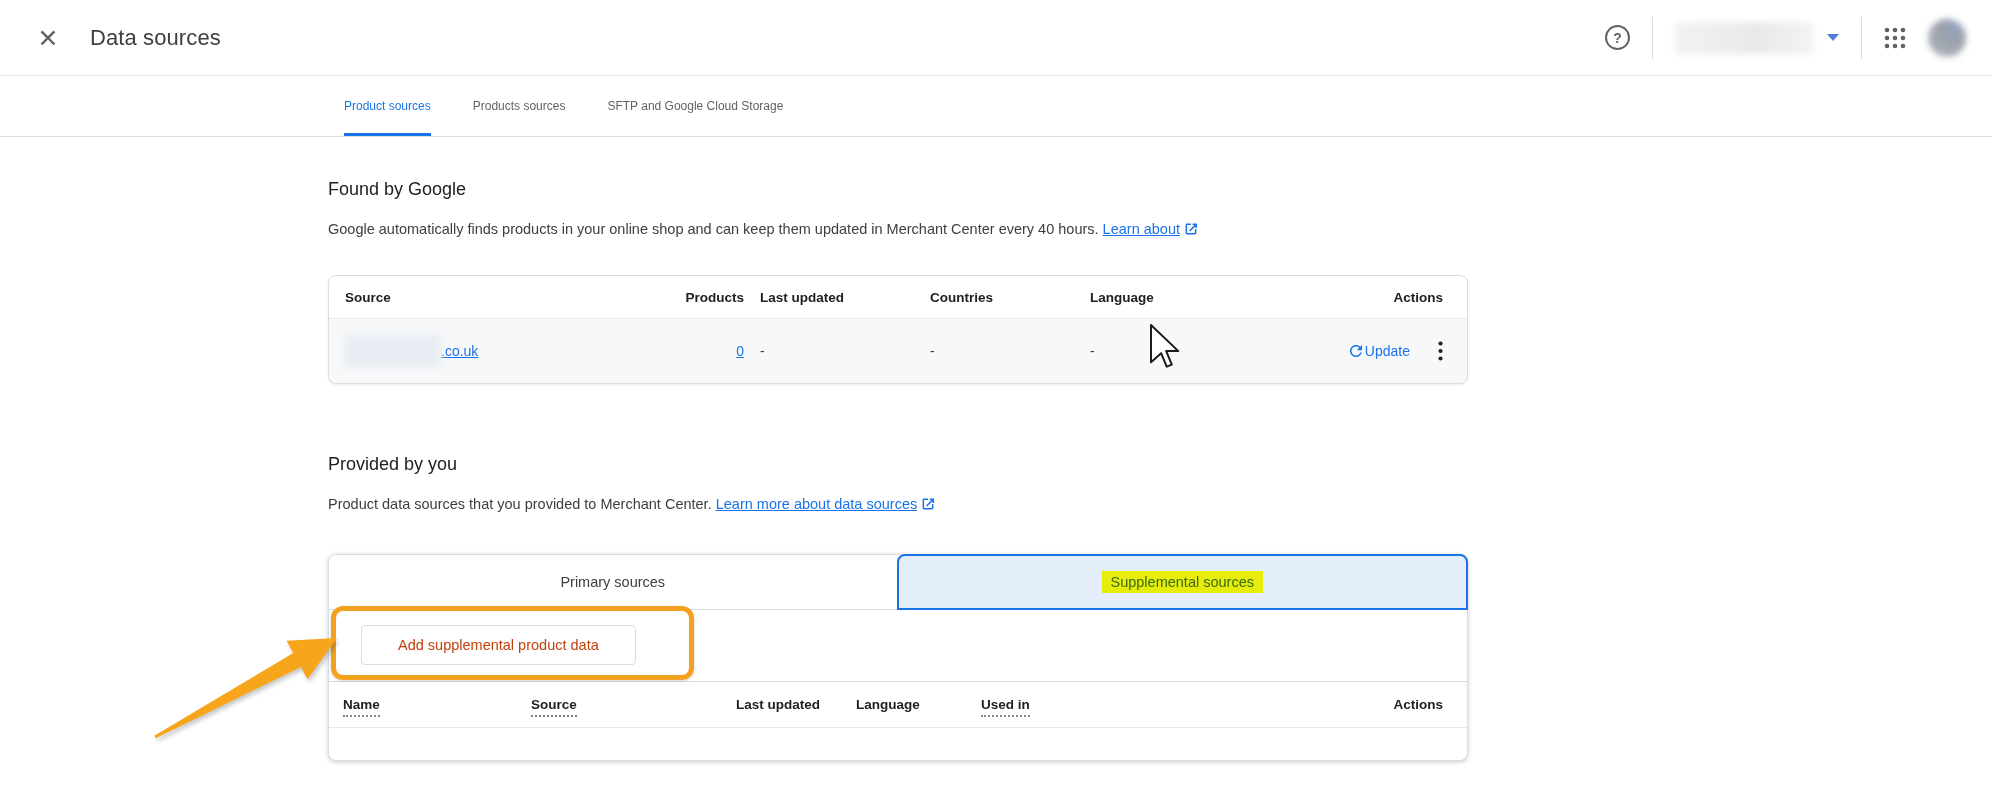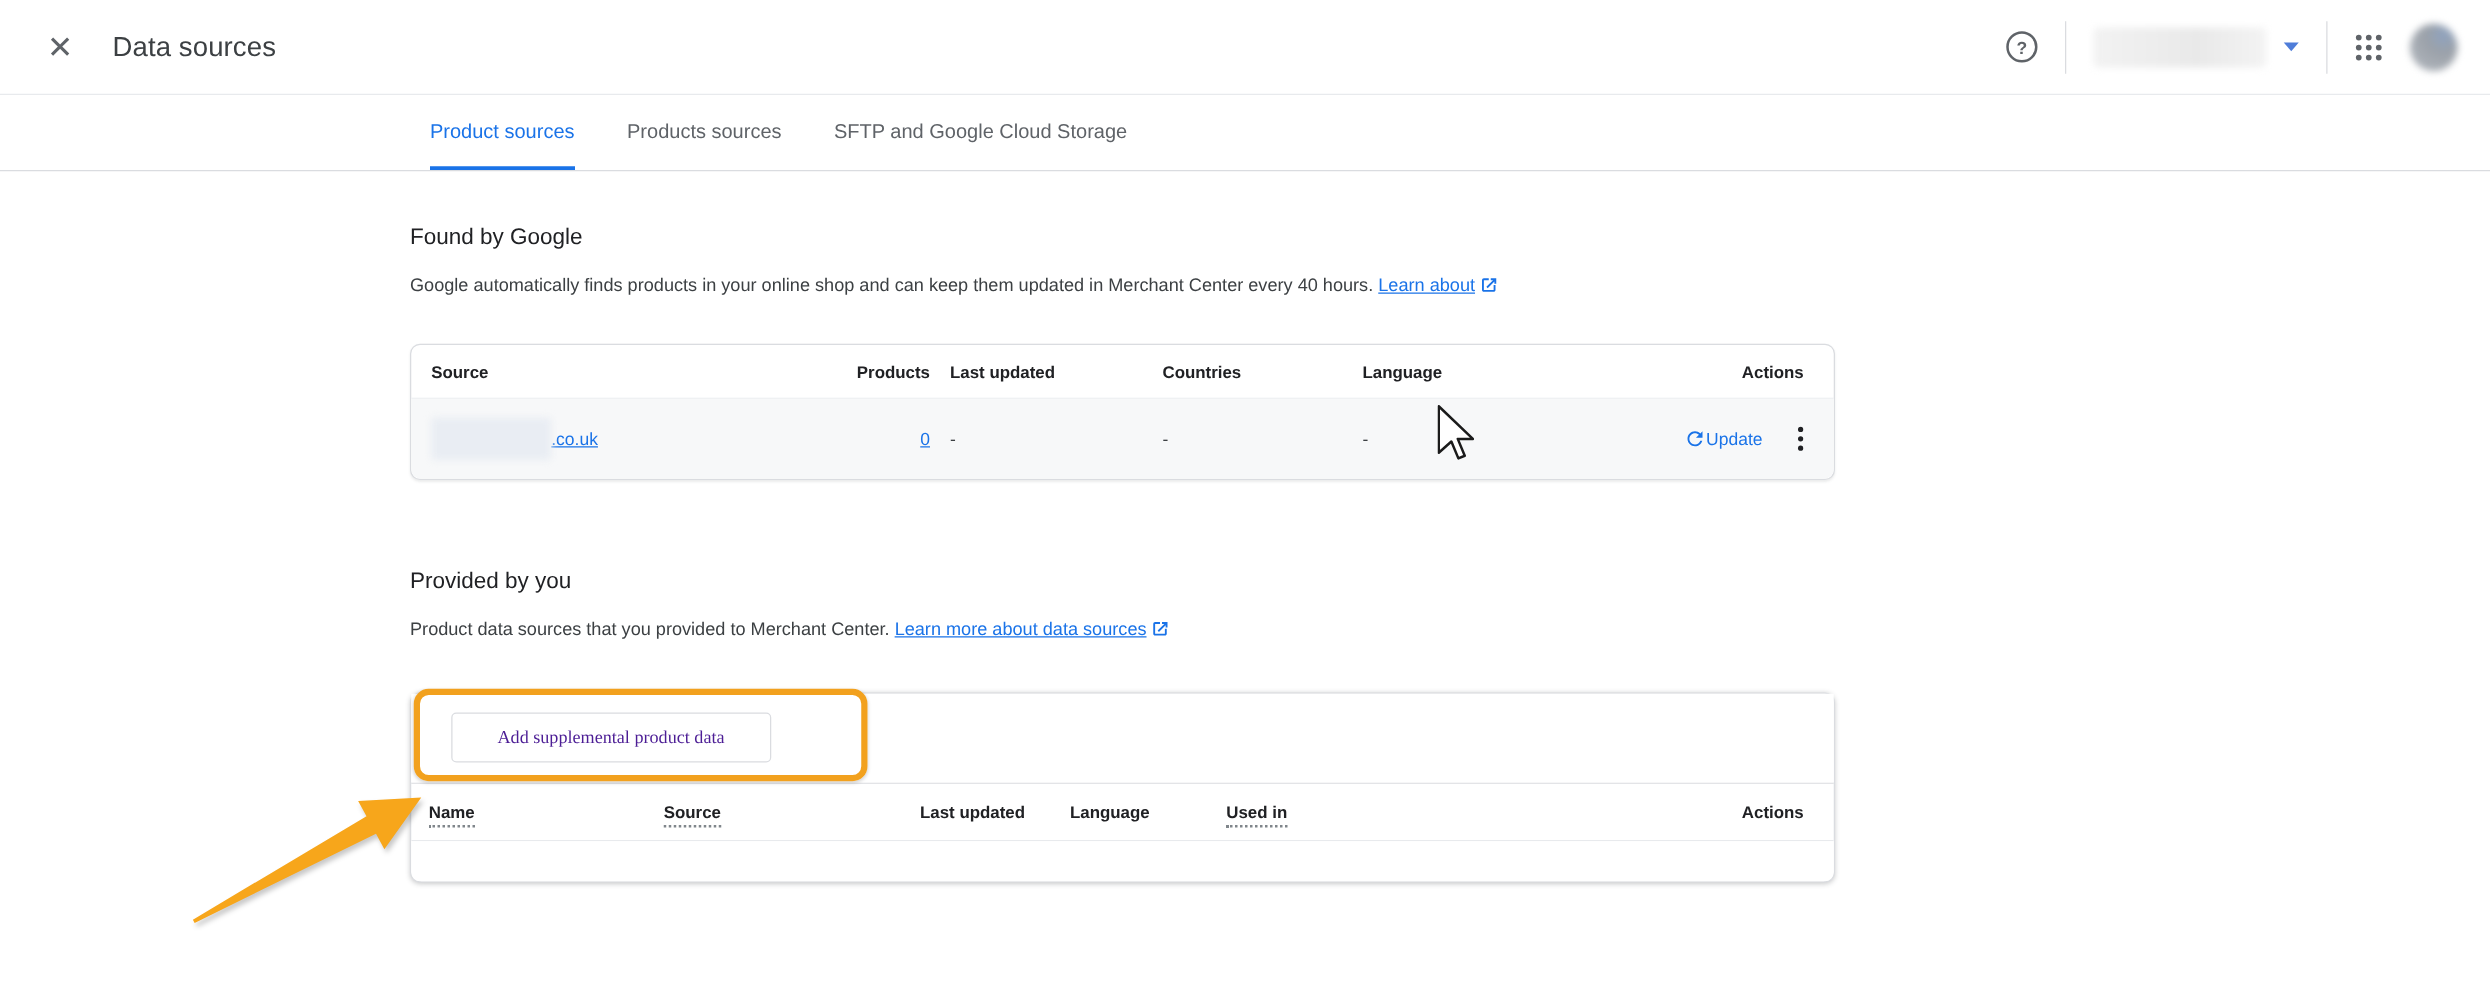--- a/index.html
+++ b/index.html
@@ -27,21 +27,21 @@
   .caret{ width:0; height:0; border-left:6px solid transparent; border-right:6px solid transparent;
           border-top:7px solid #4f7dd9; margin-left:14px; filter:blur(.6px); }
   .apps-grid{ margin-right:22px; cursor:pointer; }
   .avatar{ width:38px; height:38px; border-radius:50%;
            background:radial-gradient(circle at 70% 25%, #8fa3c0 0%, #9ba1a9 35%, #b7bcc2 100%);
            filter: blur(3px); }
 
   
   .tabbar{ height:61px; display:flex; align-items:stretch; gap:42px; padding-left:344px;
            border-bottom:1px solid #dadce0; background:#fff; }
-  .tab{ display:flex; align-items:center; font-size:16px; color:#5f6368; cursor:pointer;
+  .tab{ display:flex; align-items:center; font-size:12px; color:#5f6368; cursor:pointer;
         border-bottom:3px solid transparent; padding-top:3px; font-weight:400; }
   .tab.active{ color:#1a73e8; border-bottom-color:#1a73e8; font-weight:500; }
 
   
   main{ padding-left:328px; }
   .section-heading{ font-size:18px; font-weight:400; color:#202124; line-height:24px; }
   .h-found{ margin-top:40px; }
   .h-provided{ margin-top:68px; }
   .section-desc{ margin-top:18px; font-size:14.5px; color:#3c4043; line-height:20px; }
   a.gm-link{ color:#1a73e8; font-weight:500; text-decoration:underline; cursor:pointer; }
@@ -76,22 +76,22 @@
   .srctab{ flex:1; display:flex; align-items:center; justify-content:center;
            font-size:14.5px; font-weight:500; color:#3c4043; cursor:pointer;
            border-bottom:1px solid #dadce0; border-radius:8px 0 0 0; background:#fff; }
   .srctab.active{ background:#e4eefb; border:2px solid #1a73e8; border-radius:8px 8px 0 0;
                   margin:-1px -1px 0 0; position:relative; z-index:2; }
   .hl-yellow{ background:#e6ec0c; color:#3c6b12; padding:3px 9px; font-weight:500; }
 
   .btnrow{ height:71px; position:relative; background:#fff; }
   .add-btn{ position:absolute; left:32px; top:15px; height:40px; padding:0 36px;
             background:#fff; border:1px solid #dadce0; border-radius:4px;
-            color:#4c1d95; font-size:14.5px; font-weight:500; cursor:pointer;
-            font-family:Liberation Serif, serif; }
+            color:#c2410c; font-size:14.5px; font-weight:500; cursor:pointer;
+            font-family:Liberation Sans, sans-serif; }
   .orange-box{ position:absolute; left:2px; top:-4px; width:363px; height:74px;
                border:5px solid #f2a11e; border-radius:12px; pointer-events:none; z-index:3;
                box-shadow:0 1px 3px rgba(0,0,0,.18); }
 
   .thead2{ display:flex; align-items:center; height:46px; border-top:1px solid #dadce0;
            font-size:13.5px; font-weight:600; color:#202124; }
   .c2-name{ width:190px; padding-left:14px; }
   .c2-source{ width:205px; padding-left:12px; }
   .c2-updated{ width:120px; padding-left:12px; }
   .c2-language{ width:125px; padding-left:12px; }
@@ -193,20 +193,28 @@
 
   <h2 class="section-heading h-provided">Provided by you</h2>
   <p class="section-desc">
     <span>Product data sources that you provided to Merchant Center.</span>
     <a class="gm-link">Learn more about data sources</a><svg class="ext-icon" width="14" height="14" viewBox="0 0 14 14">
         <path fill="#1a73e8" d="M10.9 10.9H3.1V3.1H7V1.6H3.1c-.83 0-1.5.67-1.5 1.5v7.8c0 .83.67 1.5 1.5 1.5h7.8c.83 0 1.5-.67 1.5-1.5V7h-1.5v3.9zM8.6 1.6v1.5h1.84L5.1 8.44 6.16 9.5l5.34-5.34V6h1.5V1.6H8.6z"></path>
       </svg>
   </p>
 
   <section class="card card-provided">
+    <div class="srctabs">
+      <div class="srctab">
+        <span>Primary sources</span>
+      </div>
+      <div class="srctab active">
+        <span class="hl-yellow">Supplemental sources</span>
+      </div>
+    </div>
 
     <div class="btnrow">
       <button class="add-btn">Add supplemental product data</button>
       <div class="orange-box"></div>
     </div>
 
     <div class="thead2">
       <div class="c2-name"><span class="dotted">Name</span></div>
       <div class="c2-source"><span class="dotted">Source</span></div>
       <div class="c2-updated">Last updated</div>

